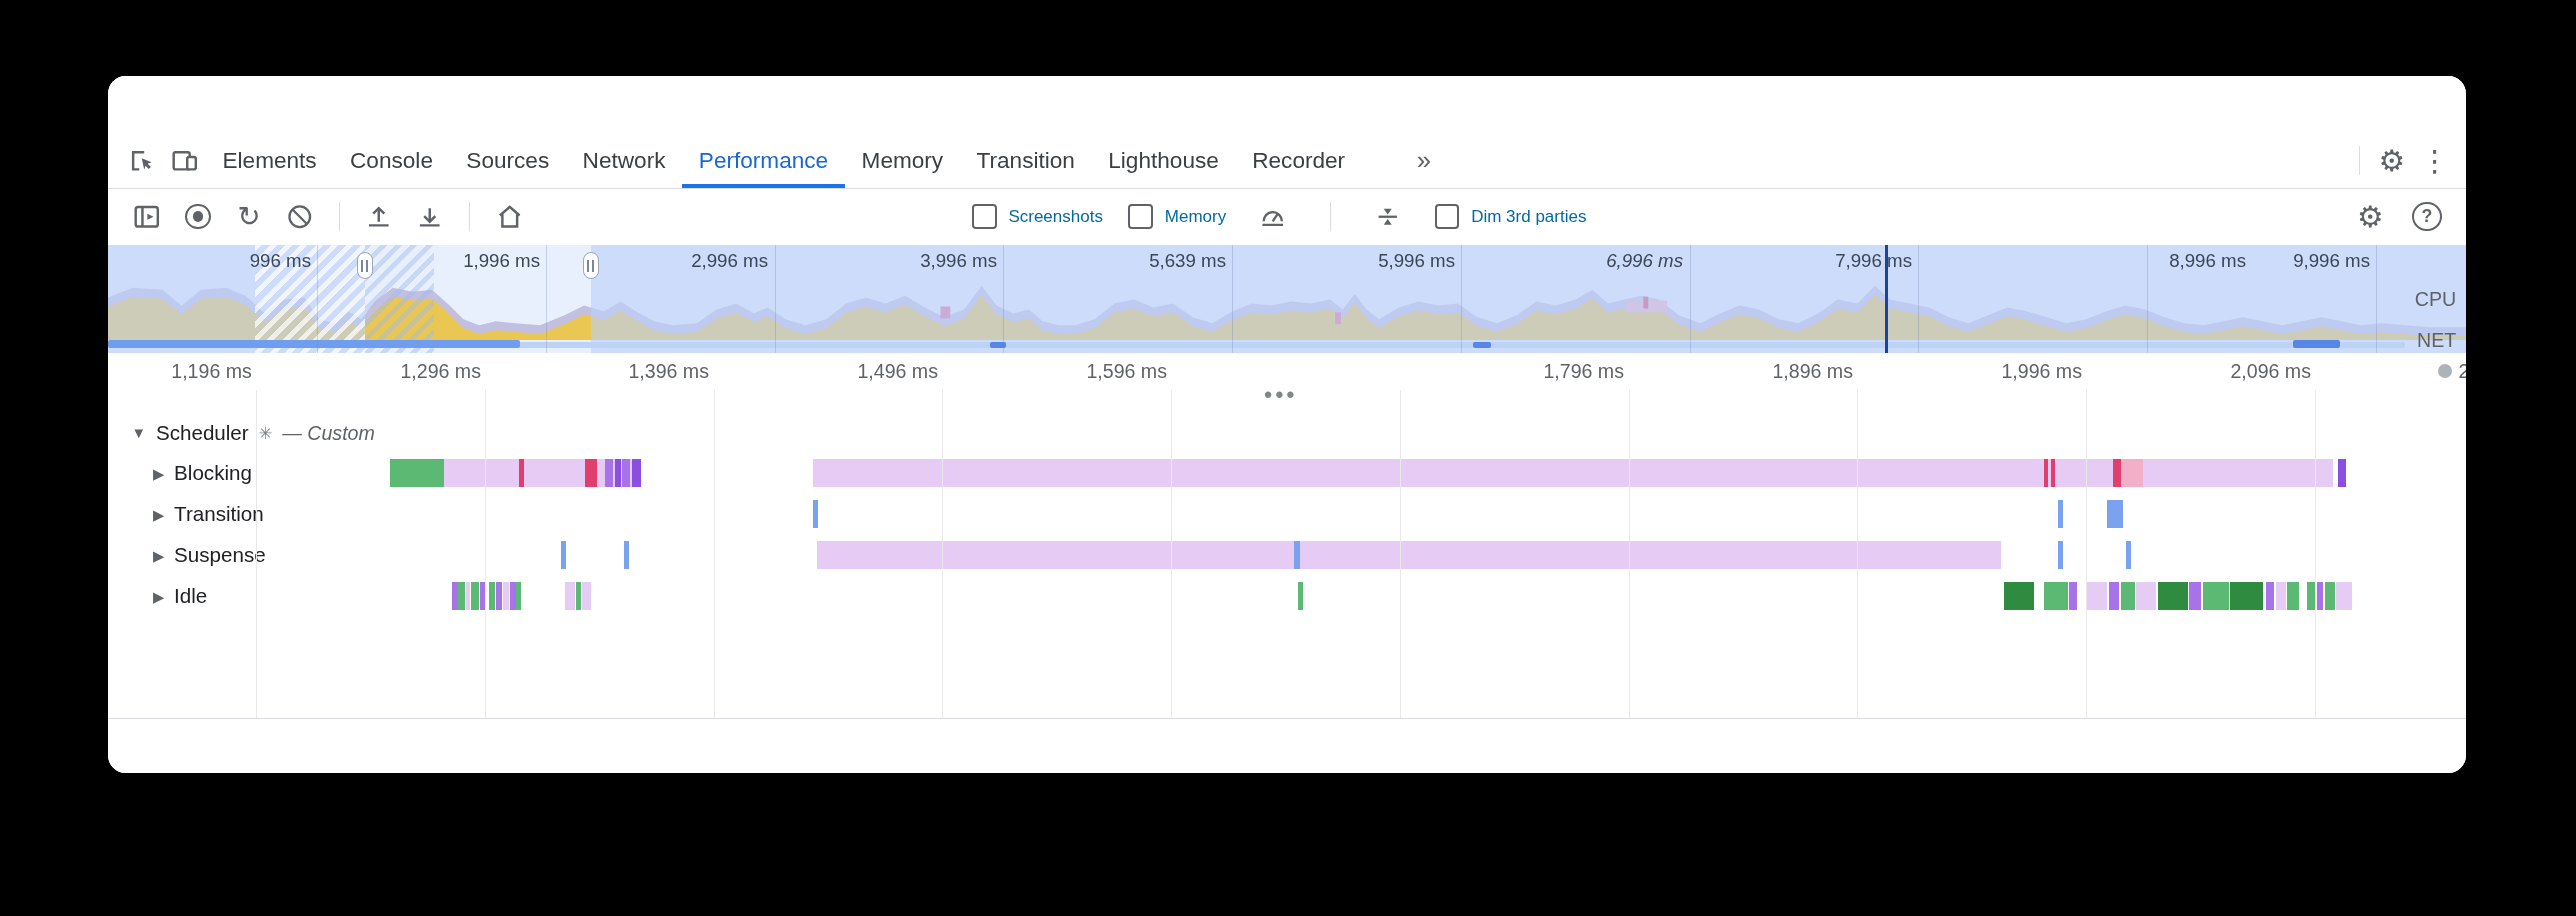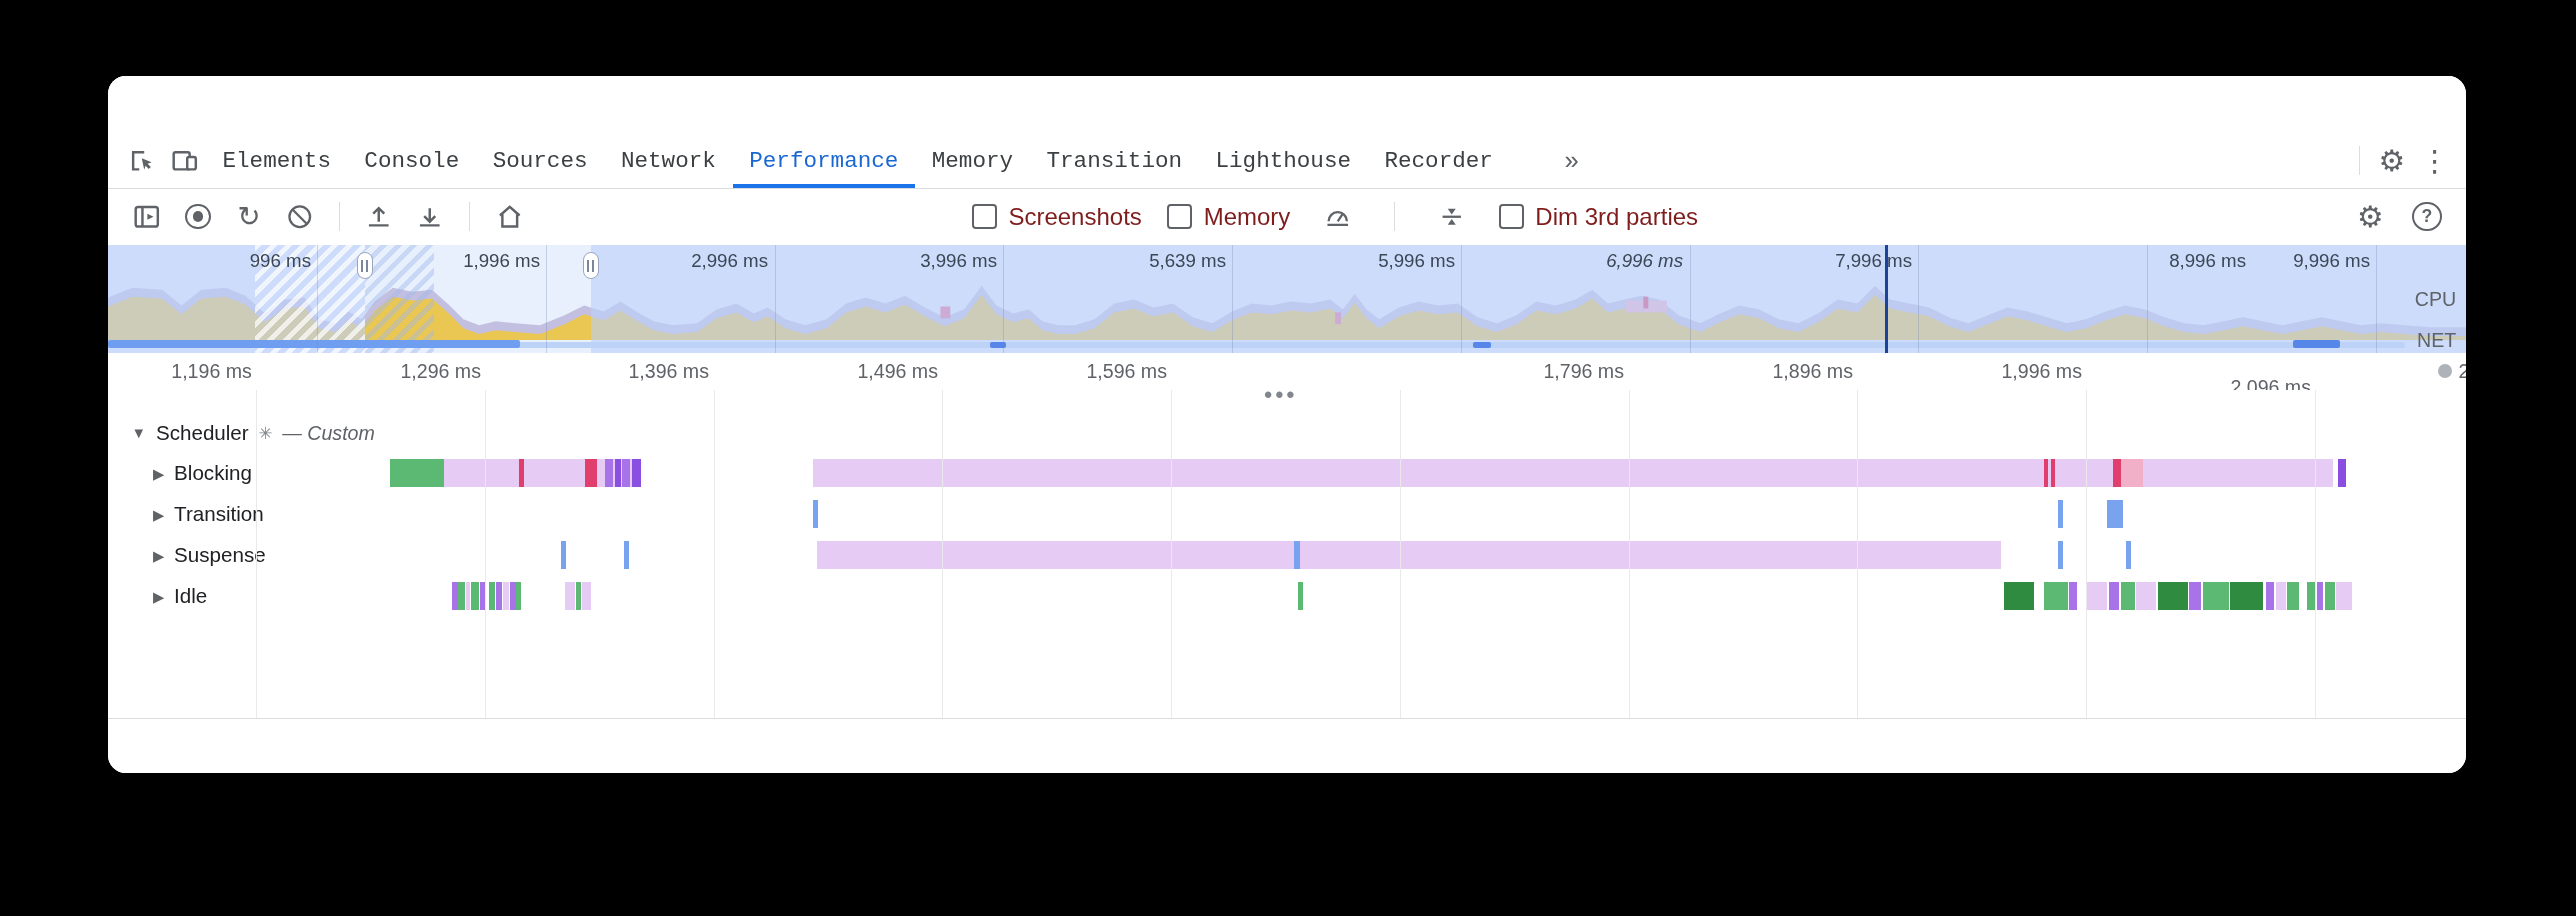--- a/index.html
+++ b/index.html
@@ -9,35 +9,35 @@
           border-radius:17.7px;box-shadow:0 24.5px 69px rgba(0,0,0,.65);overflow:hidden;}
   
   .titlebar{position:absolute;left:0;top:0;width:100%;height:57px;background:#fff;}
   .lights{position:absolute;left:126px;top:91px;display:flex;gap:17.7px;}
   .light{width:21.6px;height:21.6px;border-radius:50%;}
   
   .tabbar{position:absolute;left:0;top:57px;width:100%;height:56px;border-bottom:1px solid #dadce0;
           display:flex;align-items:center;box-sizing:border-box;background:#fff;}
   .icbtn{width:43px;height:43px;display:flex;align-items:center;justify-content:center;color:#5f6368;flex:0 0 auto;}
   .tabbar .icbtn:first-child{margin-left:11.8px;}
-  .tab{padding:0 16.7px;height:55px;display:flex;align-items:center;font-size:22.6px;color:#3c4043;cursor:default;white-space:nowrap;font-family:Liberation Mono, monospace;}
+  .tab{padding:0 16.7px;height:55px;display:flex;align-items:center;font-size:22.6px;color:#3c4043;cursor:default;white-space:nowrap;}
   .tab.selected{color:#1967d2;box-shadow:inset 0 -3.9px 0 #1a73e8;}
   .tab-overflow{font-size:25.5px;color:#5f6368;margin-left:45px;padding:0 9.8px;}
   .grow{flex:1 1 auto;}
   .vsep{width:1px;height:29.5px;background:#dadce0;margin:0 9.8px;flex:0 0 auto;}
   .gear{font-size:29.5px;color:#5f6368;line-height:1;}
   .kebab{font-size:29.5px;color:#5f6368;line-height:1;}
   
   .toolbar{position:absolute;left:0;top:113px;width:100%;height:56px;border-bottom:1px solid #dadce0;background:#fff;}
   .tb-left{position:absolute;left:17.7px;top:0;height:55px;display:flex;align-items:center;gap:7.9px;}
   .tb-mid{position:absolute;left:864px;top:0;height:55px;display:flex;align-items:center;gap:25.5px;}
   .tb-right{position:absolute;right:17.7px;top:0;height:55px;display:flex;align-items:center;gap:13.7px;}
   .cbrow{display:flex;align-items:center;gap:11.8px;}
   .checkbox{width:20.6px;height:20.6px;border:2.5px solid #5f6368;border-radius:3.9px;background:#fff;}
-  .cblabel{font-size:24px;color:#7f1d1d;white-space:nowrap;}
+  .cblabel{font-size:17px;color:#0369a1;white-space:nowrap;}
   .record-ic{width:21.6px;height:21.6px;border-radius:50%;border:2.5px solid #5f6368;display:flex;align-items:center;justify-content:center;}
   .record-ic i{width:10.8px;height:10.8px;border-radius:50%;background:#5f6368;}
   .uni{font-size:27.5px;color:#5f6368;line-height:1;}
   .helpc{width:25.5px;height:25.5px;border-radius:50%;border:2.5px solid #5f6368;color:#5f6368;
          font-size:17.7px;font-weight:bold;display:flex;align-items:center;justify-content:center;}
   
   .overview{position:absolute;left:0;top:169px;width:100%;height:108px;background:#e9f0fd;overflow:hidden;border-bottom:1px solid #c9d6ee;}
   .ov-wave{position:absolute;left:0;top:25.5px;width:2358px;height:69px;}
   .ov-dim{position:absolute;top:0;height:108px;background:rgba(188,209,248,.62);}
   .ov-hatch{position:absolute;top:0;height:108px;}
@@ -258,21 +258,21 @@
     <div class="scrolldot"></div>
   <div class="rl" style="left: 6.9px;">1,196 ms</div>
       <div class="rl" style="left: 236px;">1,296 ms</div>
       <div class="rl" style="left: 464px;">1,396 ms</div>
       <div class="rl" style="left: 693px;">1,496 ms</div>
       <div class="rl" style="left: 922px;">1,596 ms</div>
       <div class="rl" style="left: 1220px; margin-top: 31px;">1,696 ms</div>
       <div class="rl" style="left: 1379px;">1,796 ms</div>
       <div class="rl" style="left: 1608px;">1,896 ms</div>
       <div class="rl" style="left: 1837px;">1,996 ms</div>
-      <div class="rl" style="left: 2066px; margin-top: 16px;">2,096 ms</div>
+      <div class="rl" style="left: 2066px;">2,096 ms</div>
       <div class="rl" style="left: 2294px;">2,196 ms</div>
     </div>
 
   <div class="tracks" id="tracks">
     <div class="dots">•••</div>
     <div class="grouphdr">
       <span class="tri">▼</span>
       <span>Scheduler</span>
       <span class="cfg">✳</span>
       <span class="suffix">— Custom</span>

